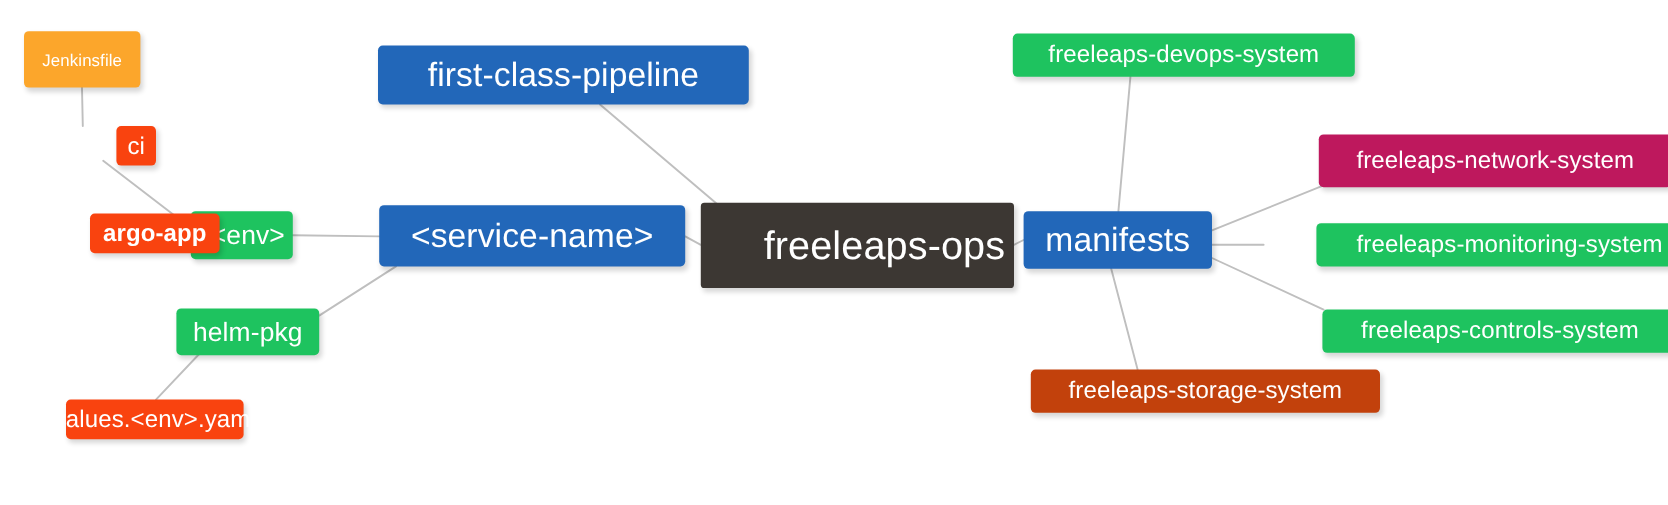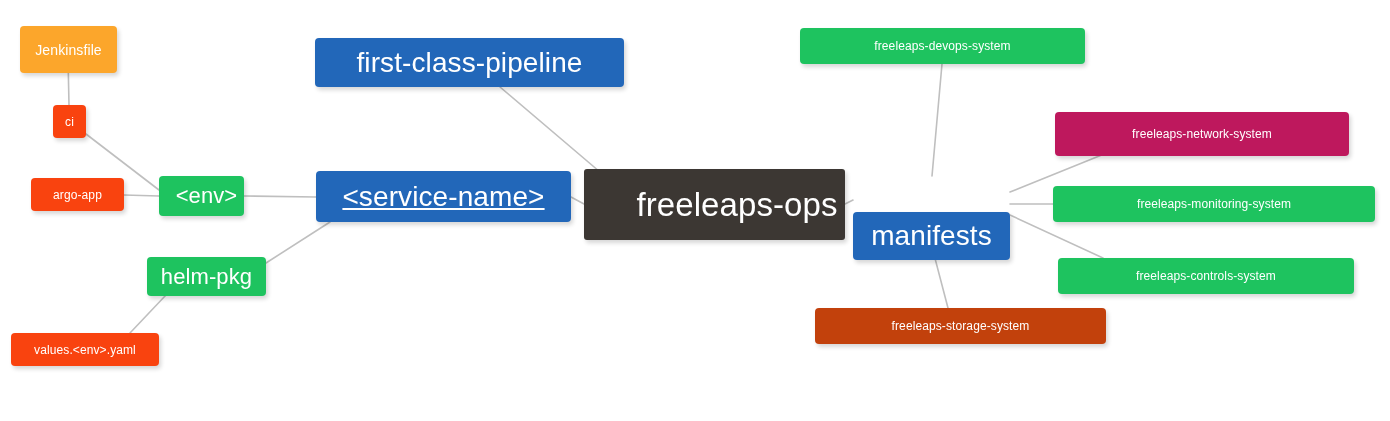--- a/index.html
+++ b/index.html
@@ -18,21 +18,21 @@
     color:#ffffff;
     border-radius:4px;
     white-space:nowrap;
     box-shadow:2px 3px 4px rgba(0,0,0,0.16);
     letter-spacing:0.1px;
     line-height:1;
   }
   .lvl-root{font-size:33px;border-radius:3px;}
   .lvl-1{font-size:28px;}
   .lvl-2{font-size:22px;}
-  .lvl-3{font-size:12px;}
+  .lvl-3{font-size:20px;margin-left:44px;}
   .lvl-4{font-size:14px;}
 </style>
 </head>
 <body>
 
 <div id="canvas">
   <svg id="edges" viewBox="0 0 1390 421" width="1390" height="421" xmlns="http://www.w3.org/2000/svg">
       <line x1="584" y1="204" x2="571" y2="197" stroke="#bfbfbf" stroke-width="1.6" stroke-linecap="round"></line>
       <line x1="600" y1="172" x2="500" y2="87" stroke="#bfbfbf" stroke-width="1.6" stroke-linecap="round"></line>
       <line x1="845" y1="204" x2="853" y2="200" stroke="#bfbfbf" stroke-width="1.6" stroke-linecap="round"></line>
@@ -45,39 +45,39 @@
       <line x1="932" y1="176" x2="942" y2="64" stroke="#bfbfbf" stroke-width="1.6" stroke-linecap="round"></line>
       <line x1="1010" y1="192" x2="1119" y2="148" stroke="#bfbfbf" stroke-width="1.6" stroke-linecap="round"></line>
       <line x1="1010" y1="204" x2="1053" y2="204" stroke="#bfbfbf" stroke-width="1.6" stroke-linecap="round"></line>
       <line x1="1010" y1="215" x2="1103" y2="258" stroke="#bfbfbf" stroke-width="1.6" stroke-linecap="round"></line>
       <line x1="926" y1="224" x2="948" y2="308" stroke="#bfbfbf" stroke-width="1.6" stroke-linecap="round"></line>
     </svg>
   <div id="nodes">
       <div class="node lvl-root" style="left: 584px; top: 169px; width: 261px; height: 71px; background: rgb(60, 55, 51); padding-left: 45px;">
         <span>freeleaps-ops</span>
       </div>
-      <div class="node lvl-1" style="left: 316px; top: 171px; width: 255px; height: 51px; background: rgb(34, 103, 185); text-decoration: underline;">
+      <div class="node lvl-1" style="left: 316px; top: 171px; width: 255px; height: 51px; background: rgb(34, 103, 185);">
         <span>&lt;service-name&gt;</span>
       </div>
       <div class="node lvl-1" style="left: 315px; top: 38px; width: 309px; height: 49px; background: rgb(34, 103, 185);">
         <span>first-class-pipeline</span>
       </div>
-      <div class="node lvl-1" style="left: 853px; top: 176px; width: 157px; height: 48px; background: rgb(34, 103, 185); margin-top: 36px;">
+      <div class="node lvl-1" style="left: 853px; top: 176px; width: 157px; height: 48px; background: rgb(34, 103, 185);">
         <span>manifests</span>
       </div>
       <div class="node lvl-2" style="left: 159px; top: 176px; width: 85px; height: 40px; background: rgb(30, 195, 95); padding-left: 10px;">
         <span>&lt;env&gt;</span>
       </div>
       <div class="node lvl-2" style="left: 147px; top: 257px; width: 119px; height: 39px; background: rgb(30, 195, 95);">
         <span>helm-pkg</span>
       </div>
       <div class="node lvl-3" style="left: 53px; top: 105px; width: 33px; height: 33px; background: rgb(249, 67, 15); text-align: right;">
         <span>ci</span>
       </div>
-      <div class="node lvl-3" style="left: 31px; top: 178px; width: 93px; height: 33px; background: rgb(249, 67, 15);">
+      <div class="node lvl-3" style="left: 31px; top: 178px; width: 108px; height: 33px; background: rgb(249, 67, 15); font-weight: bold;">
         <span>argo-app</span>
       </div>
       <div class="node lvl-3" style="left: 11px; top: 333px; width: 148px; height: 33px; background: rgb(249, 67, 15);">
         <span>values.&lt;env&gt;.yaml</span>
       </div>
       <div class="node lvl-4" style="left: 20px; top: 26px; width: 97px; height: 47px; background: rgb(252, 166, 43);">
         <span>Jenkinsfile</span>
       </div>
       <div class="node lvl-3" style="left: 800px; top: 28px; width: 285px; height: 36px; background: rgb(30, 195, 95);">
         <span>freeleaps-devops-system</span>

